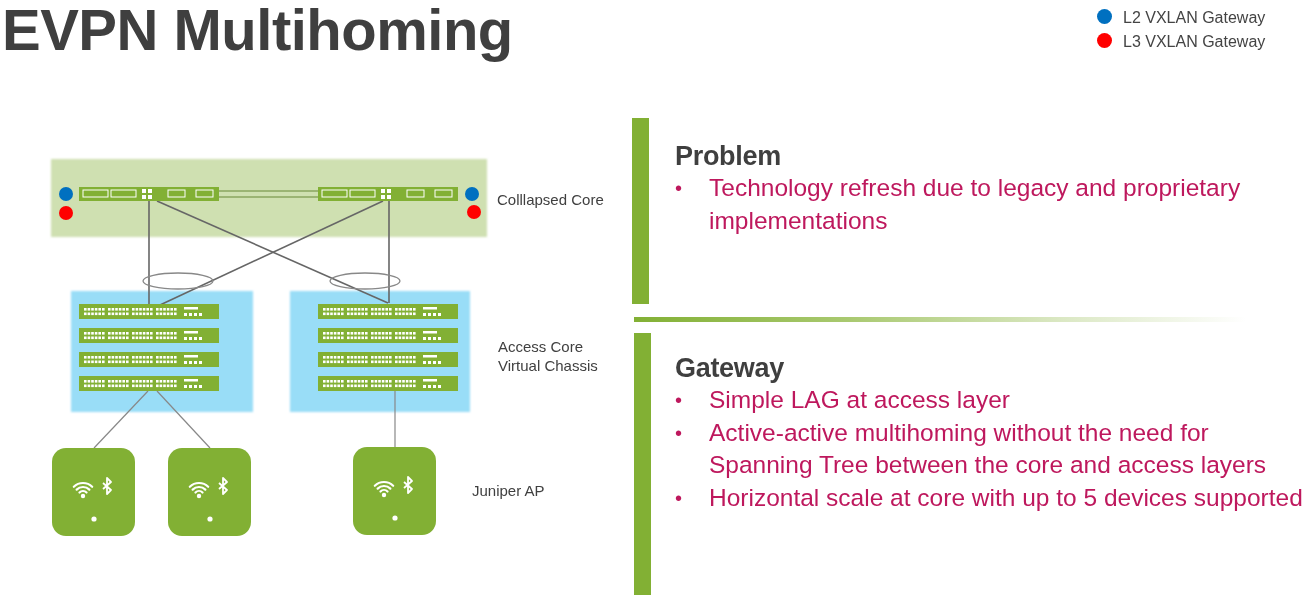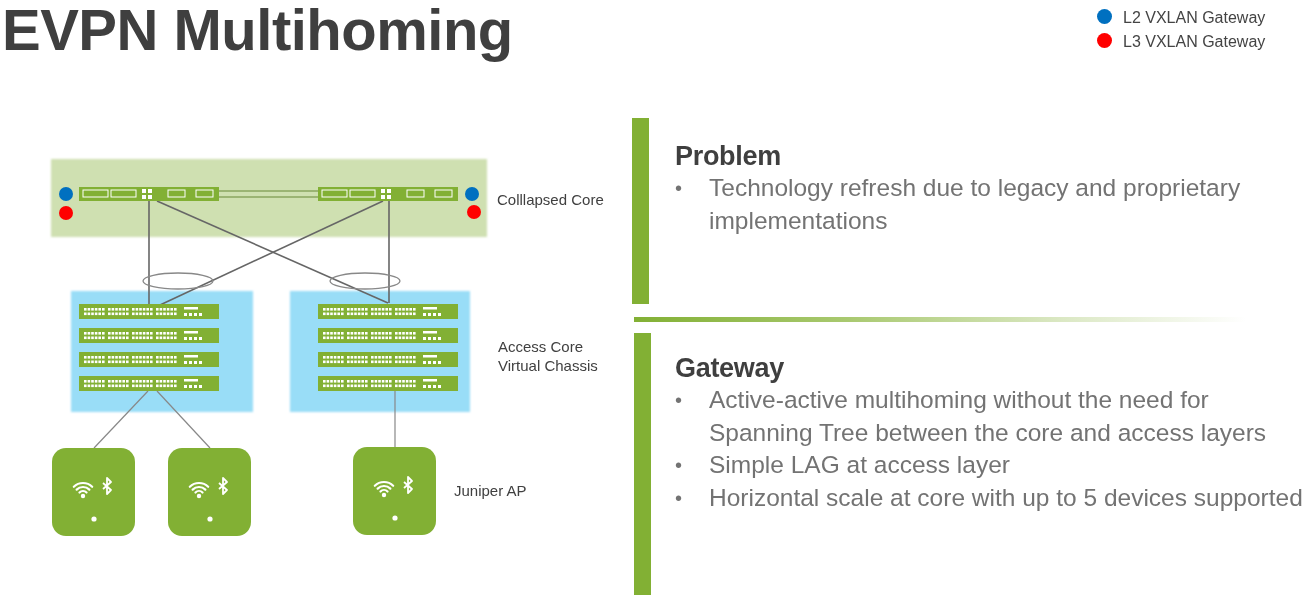--- a/index.html
+++ b/index.html
@@ -10,21 +10,21 @@
   .legend-item { display:flex; align-items:center; height:24px; font-size:16px; color:#444; }
   .legend-dot { width:15px; height:15px; border-radius:50%; margin-right:11px; margin-top:-4px; }
   .diagram { position:absolute; left:0; top:0; width:620px; height:601px;margin-left:12px; }
   .diag-label { position:absolute; font-size:15px; color:#404040; line-height:19px; }
   .bar { position:absolute; background:#82b034; }
   .divider { position:absolute; left:634px; top:317px; width:612px; height:5px;
              background:linear-gradient(to right, #82b034 0%, #a9c970 35%, #dbe8c4 70%, rgba(255,255,255,0) 100%); }
   .panel { position:absolute; left:675px; }
   .panel h2 { margin:0; font-size:27px; font-weight:bold; color:#3f3f3f; line-height:32px; letter-spacing:-0.3px; }
   .panel ul { list-style:none; margin:0; padding:0; }
-  .panel li { position:relative; padding-left:34px; font-size:24.5px; line-height:32.5px; color:#737373; }
+  .panel li { position:relative; padding-left:34px; font-size:24.5px; line-height:32.5px; color:#be185d; }
   .panel li::before { content:"•"; position:absolute; left:0; top:0; font-size:20px; }
 </style>
 </head>
 <body>
 
 <h1 class="title">EVPN Multihoming</h1>
 
 <div class="legend">
   <div class="legend-item">
     <span class="legend-dot" style="background:#0070c0"></span>
@@ -589,34 +589,34 @@
             <path d="M 392 482 L 400 489 L 396 493 L 396 477 L 400 481 L 392 488" fill="none" stroke="#fff" stroke-width="1.8" stroke-linejoin="round"></path>
           </g>
           <circle cx="383" cy="518" r="2.6" fill="#fff"></circle>
         </g>
       </g>
   </svg>
 
   <div class="diag-label" style="left:485px;top:190px">Colllapsed Core</div>
   <div class="diag-label" style="left:486px;top:337px">Access Core</div>
   <div class="diag-label" style="left:486px;top:356px">Virtual Chassis</div>
-  <div class="diag-label" style="left:442px;top:481px">Juniper AP</div>
+  <div class="diag-label" style="left:460px;top:481px">Juniper AP</div>
 </div>
 
 <div class="bar" style="left:632px;top:118px;width:17px;height:186px"></div>
 <div class="divider"></div>
 <div class="bar" style="left:634px;top:333px;width:17px;height:262px"></div>
 
 <div class="panel" style="top:140px;width:640px">
   <h2>Problem</h2>
   <ul>
     <li>Technology refresh due to legacy and proprietary implementations</li>
   </ul>
 </div>
 
 <div class="panel" style="top:352px;width:640px">
   <h2>Gateway</h2>
   <ul>
+    <li>Simple LAG at access layer</li>
     <li>Active-active multihoming without the need for Spanning Tree between the core and access layers</li>
-    <li>Simple LAG at access layer</li>
     <li>Horizontal scale at core with up to 5 devices supported</li>
   </ul>
 </div>
 
 </body></html>

